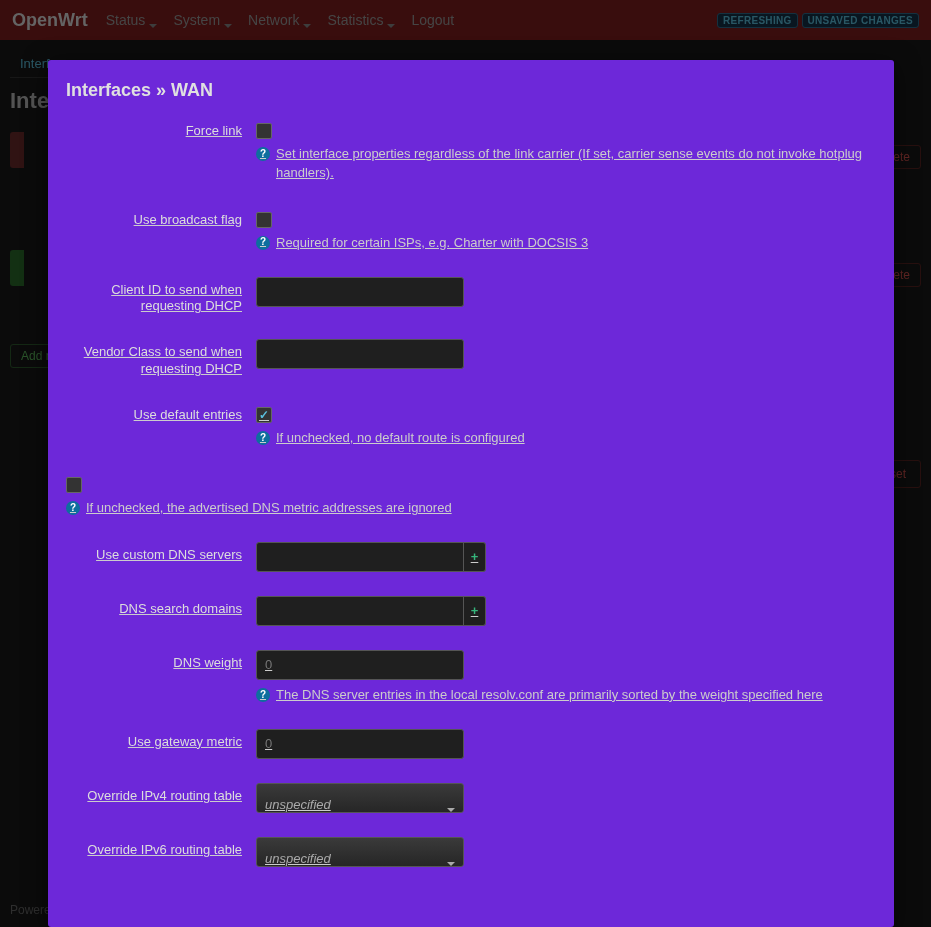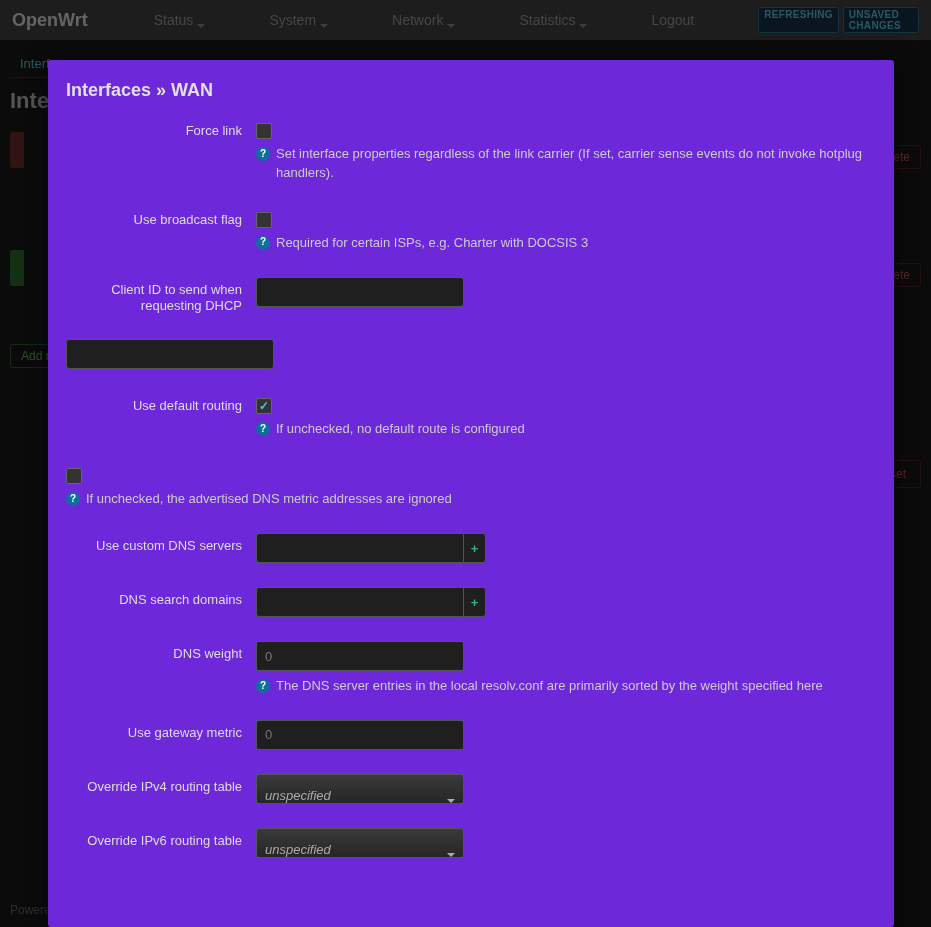--- a/index.html
+++ b/index.html
@@ -14,28 +14,27 @@
     position: relative;
   }
   .overlay {
     position: absolute;
     inset: 0;
     background: rgba(0,0,0,0.55);
     z-index: 5;
   }
   
   .topnav {
-    background: #404040;
+    background: #7f1d1d;
     height: 40px;
     display: flex;
     align-items: center;
     padding: 0 12px;
     position: relative;
     z-index: 1;
-    gap: 48px;
   }
   .brand {
     color: #ddd;
     font-weight: 600;
     font-size: 18px;
     margin-right: 18px;
   }
   .nav-item {
     color: #999;
     font-size: 14px;
@@ -154,20 +153,21 @@
     border: 1px solid #444;
     border-bottom: 1px solid #2b2b2b;
     border-radius: 4px 4px 0 0;
     margin-bottom: -1px;
   }
   .form-row {
     display: flex;
     align-items: flex-start;
     margin-bottom: 6px;
     padding: 3px 0;
+    text-decoration: underline;
   }
   .form-label {
     width: 190px;
     text-align: right;
     padding-right: 14px;
     padding-top: 5px;
     color: #ddd;
     font-size: 13px;
     line-height: 1.3;
   }
@@ -344,28 +344,29 @@
 
   <div class="form-row">
     <div class="form-label">Client ID to send when requesting DHCP</div>
     <div class="form-control-area">
       <input class="text-input" style="">
     </div>
   </div>
   <div class="spacer-row"></div>
 
   <div class="form-row">
+    <div class="form-label">Vendor Class to send when requesting DHCP</div>
     <div class="form-control-area">
       <input class="text-input" style="">
     </div>
   </div>
   <div class="spacer-row"></div>
 
   <div class="form-row">
-    <div class="form-label">Use default routing</div>
+    <div class="form-label">Use default entries</div>
     <div class="form-control-area">
       <div class="checkbox checked"></div>
       <div class="help">
           <span class="help-icon">?</span>
           <span>If unchecked, no default route is configured</span>
         </div>
     </div>
   </div>
   <div class="spacer-row"></div>
 

